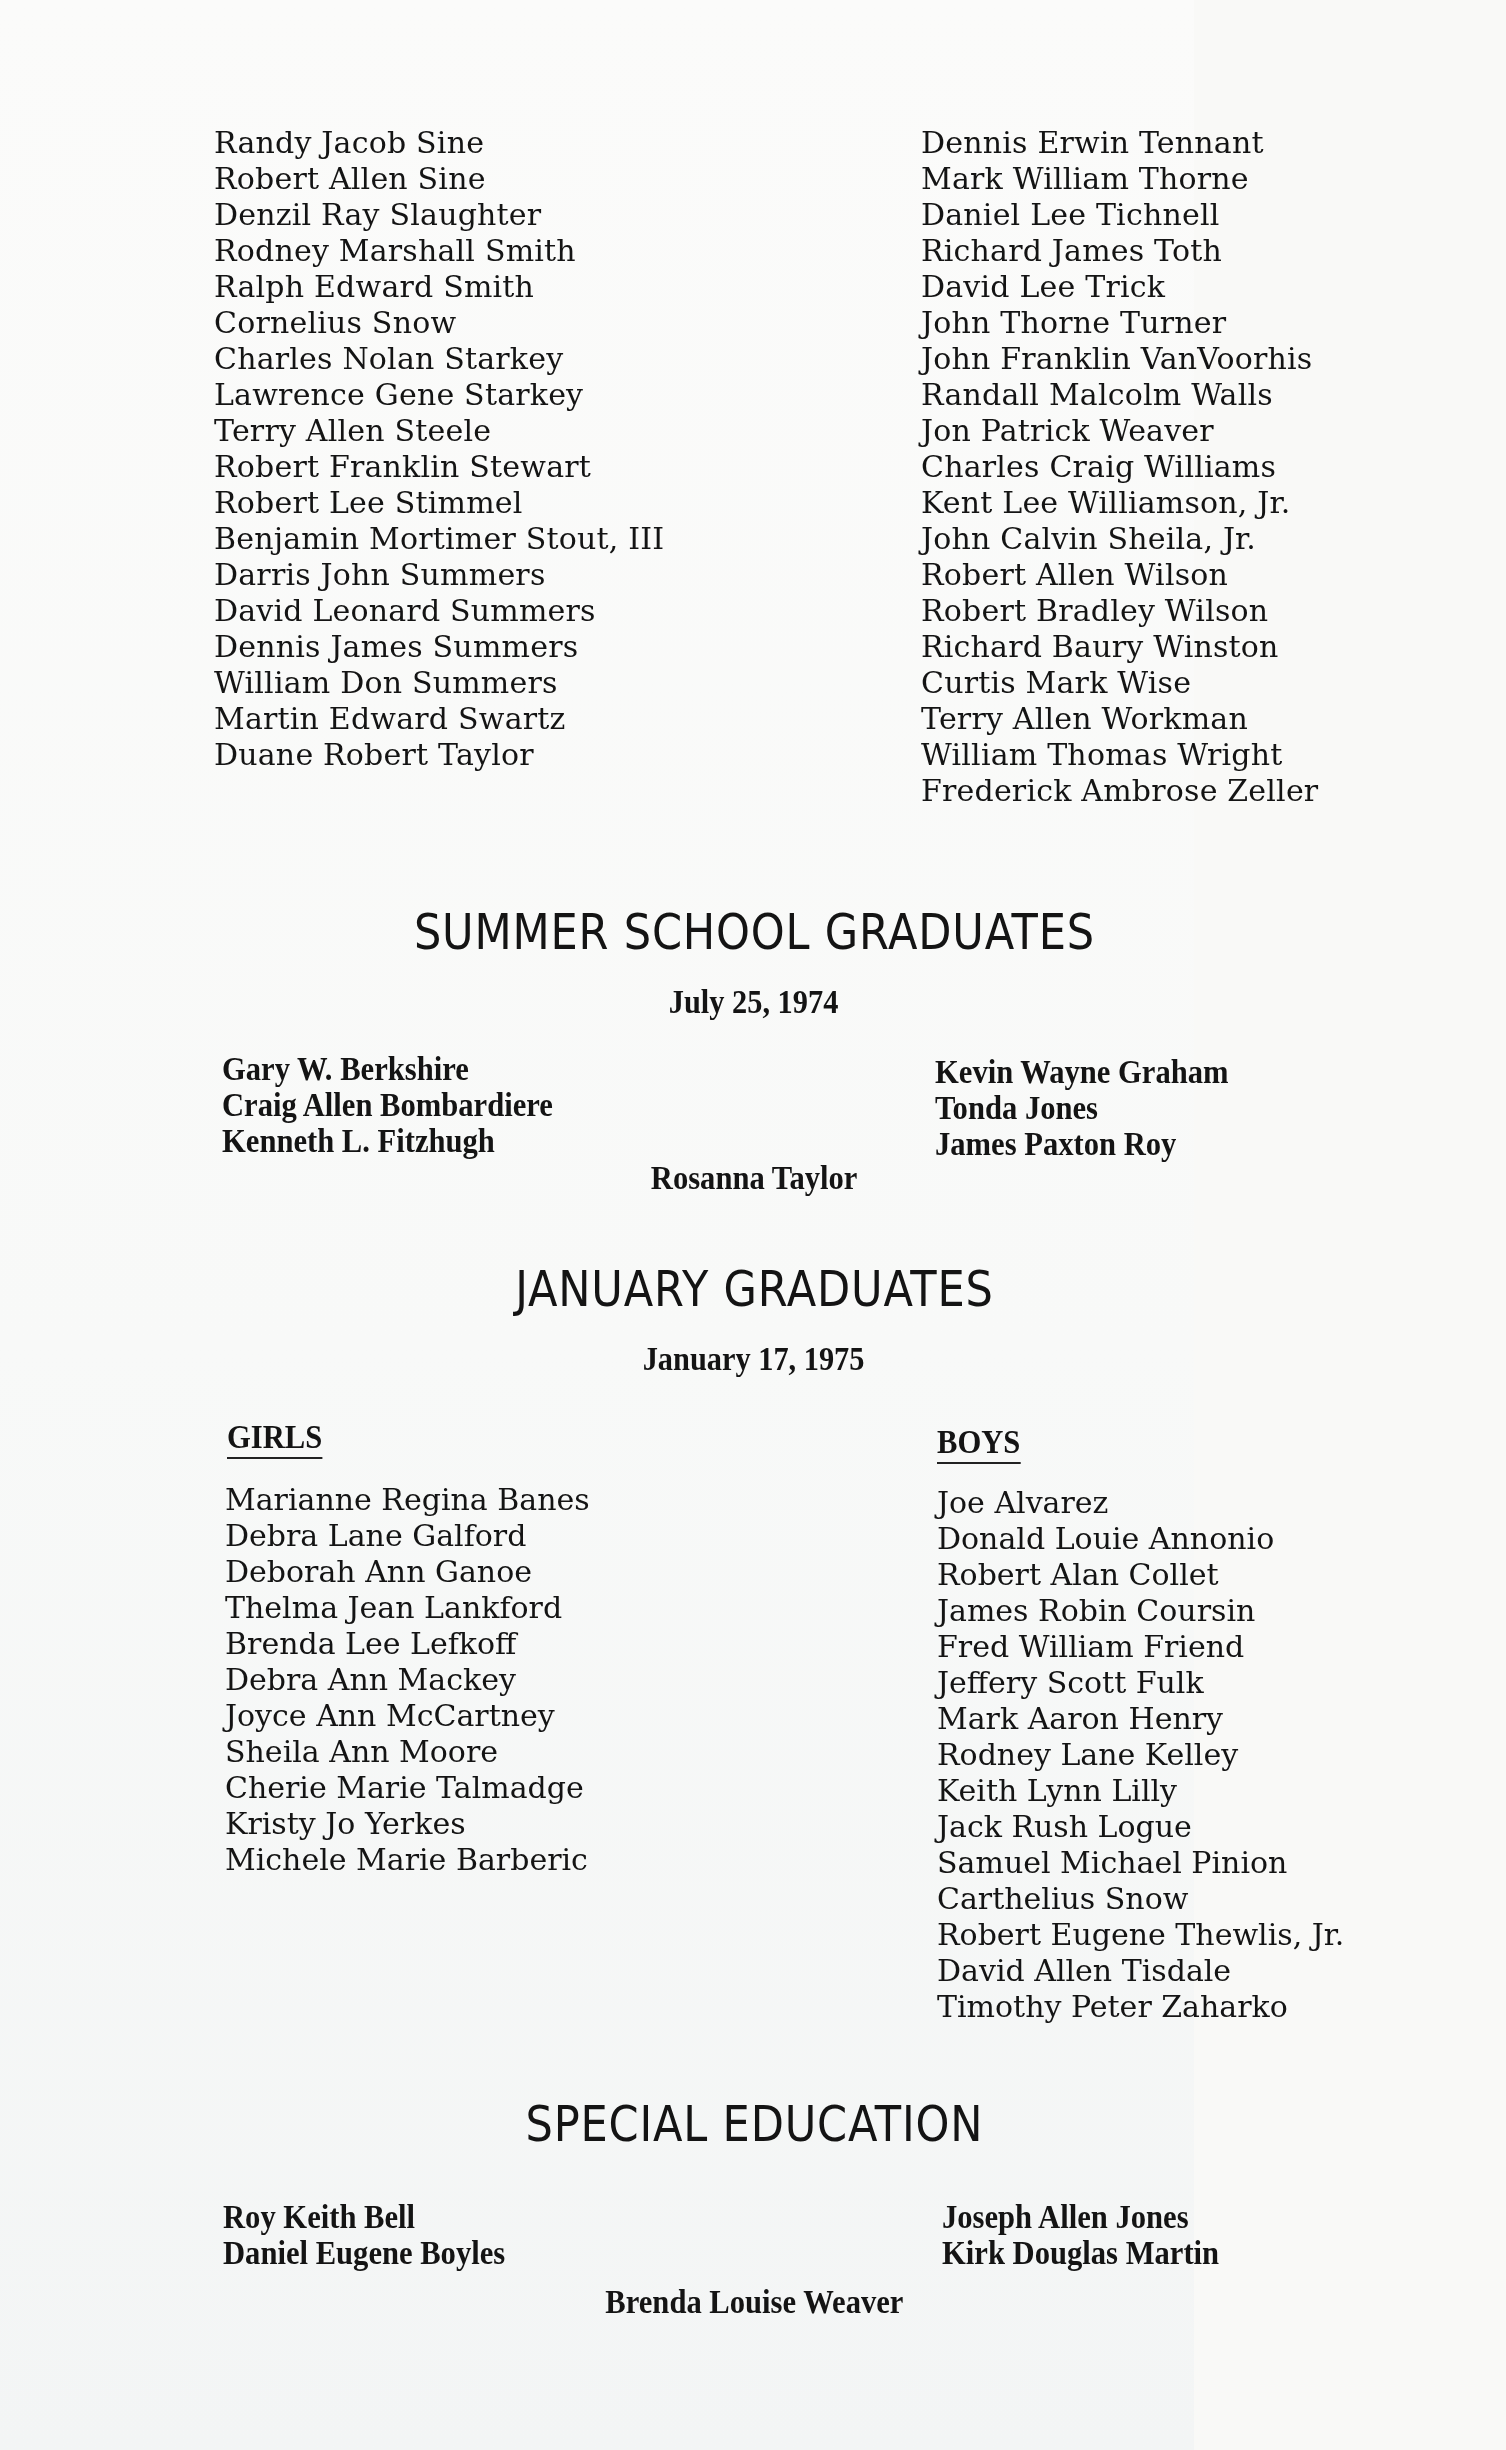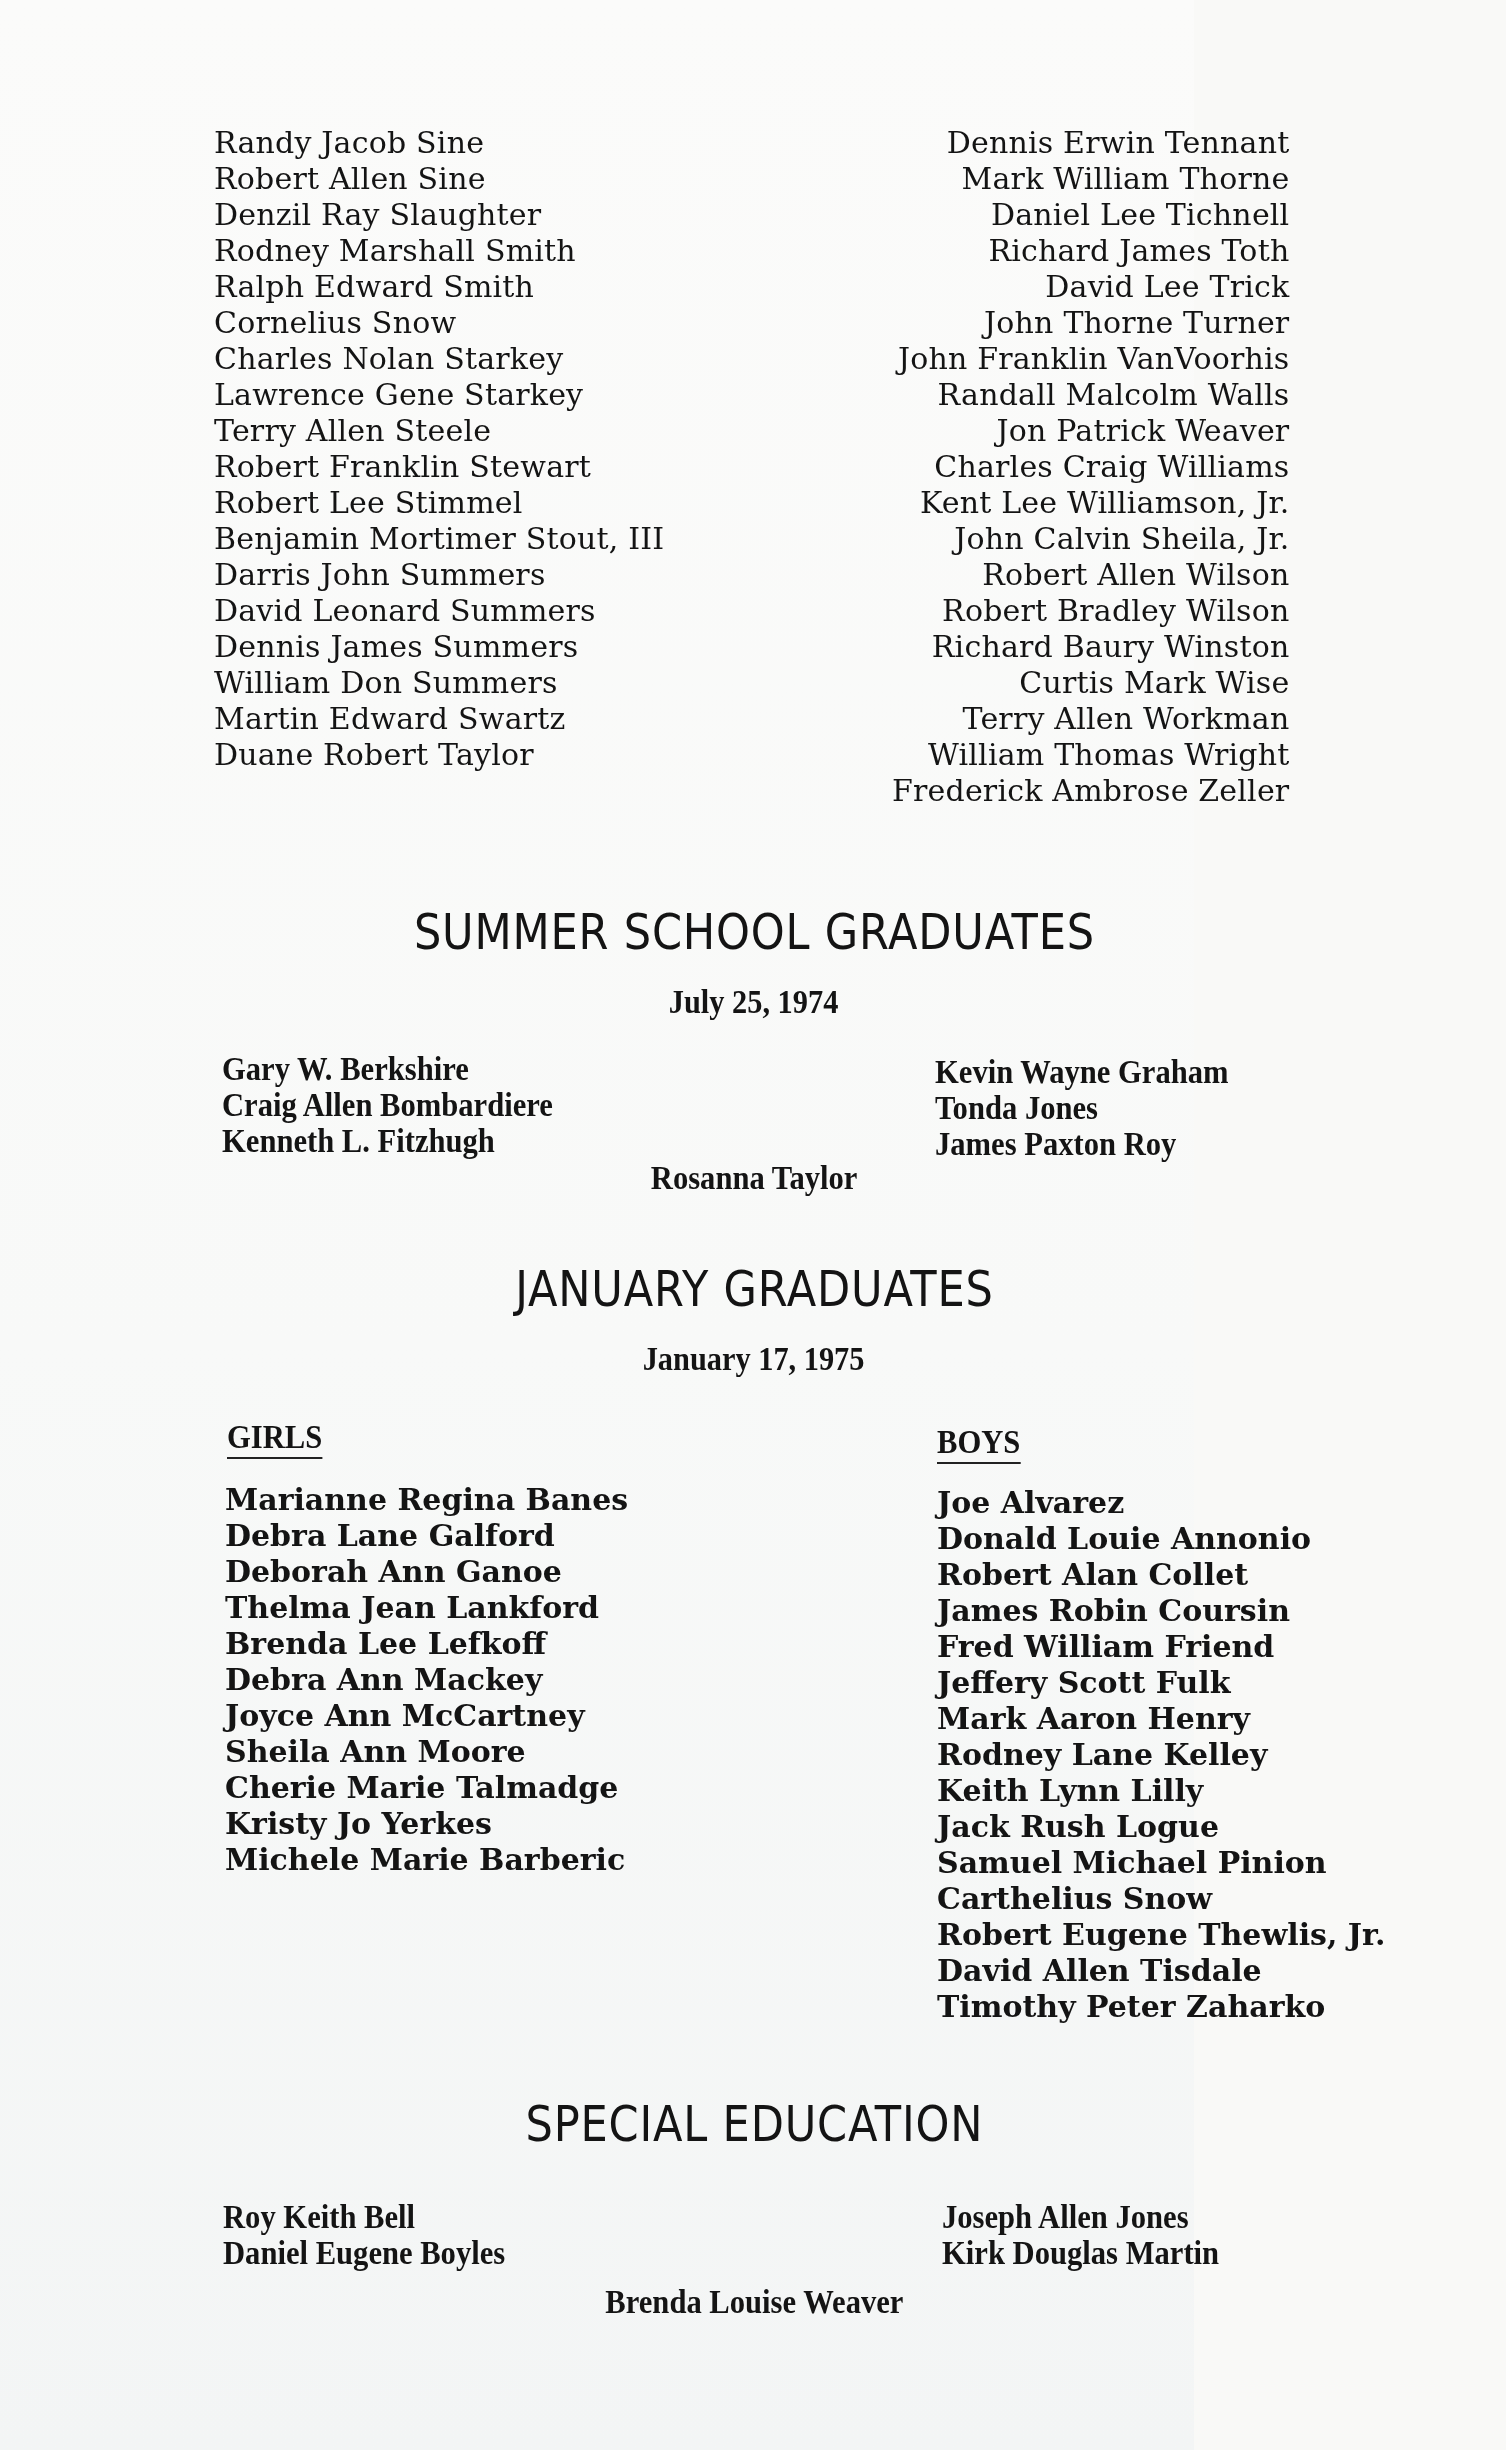--- a/index.html
+++ b/index.html
@@ -30,21 +30,21 @@
       font-size: 30px;
       line-height: 36px;
       letter-spacing: 0.2px;
       white-space: nowrap;
     }
     .list li {
       margin: 0;
       padding: 0;
     }
     .list.bold li {
-      font-weight: bold;
+      font-weight: normal;
       letter-spacing: 0px;
     }
     .heading {
       position: absolute;
       left: 0;
       width: 1506px;
       text-align: center;
       font-family: "DejaVu Sans", "Liberation Sans", sans-serif;
       font-size: 49px;
       font-weight: normal;
@@ -121,21 +121,21 @@
     <li>Robert Lee Stimmel</li>
     <li>Benjamin Mortimer Stout, III</li>
     <li>Darris John Summers</li>
     <li>David Leonard Summers</li>
     <li>Dennis James Summers</li>
     <li>William Don Summers</li>
     <li>Martin Edward Swartz</li>
     <li>Duane Robert Taylor</li>
   </ul>
 
-  <ul class="list" style="left:892px; top:125px;text-align:right;">
+  <ul class="list" style="left:921px; top:125px;">
     <li>Dennis Erwin Tennant</li>
     <li>Mark William Thorne</li>
     <li>Daniel Lee Tichnell</li>
     <li>Richard James Toth</li>
     <li>David Lee Trick</li>
     <li>John Thorne Turner</li>
     <li>John Franklin VanVoorhis</li>
     <li>Randall Malcolm Walls</li>
     <li>Jon Patrick Weaver</li>
     <li>Charles Craig Williams</li>

